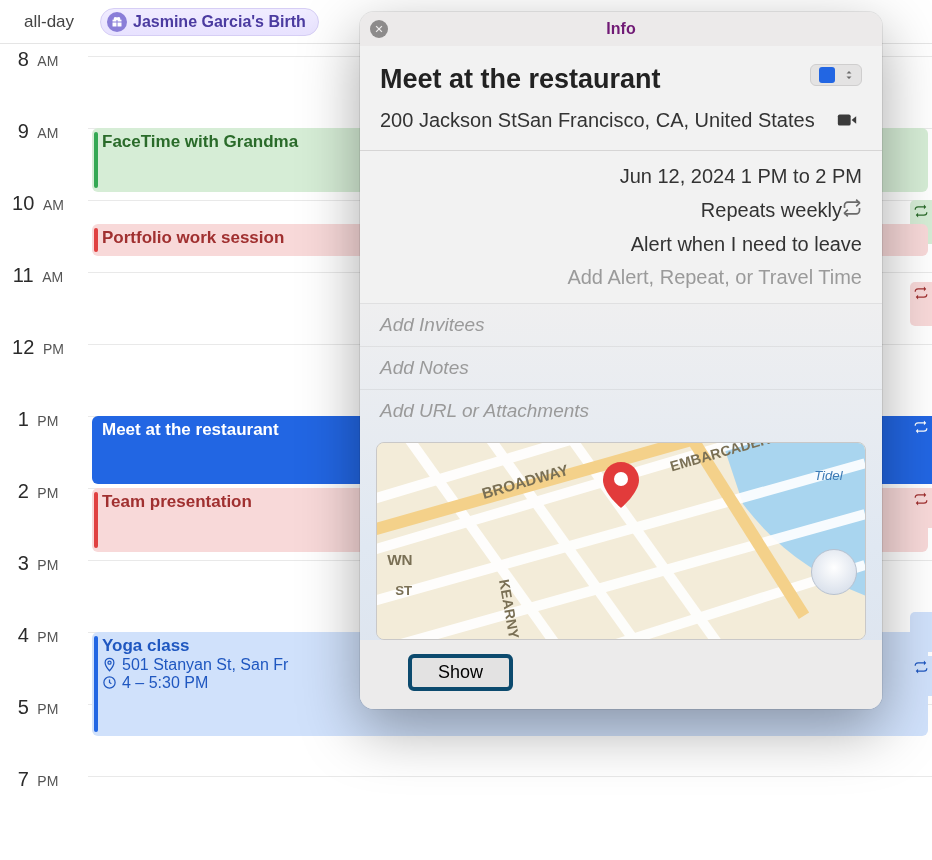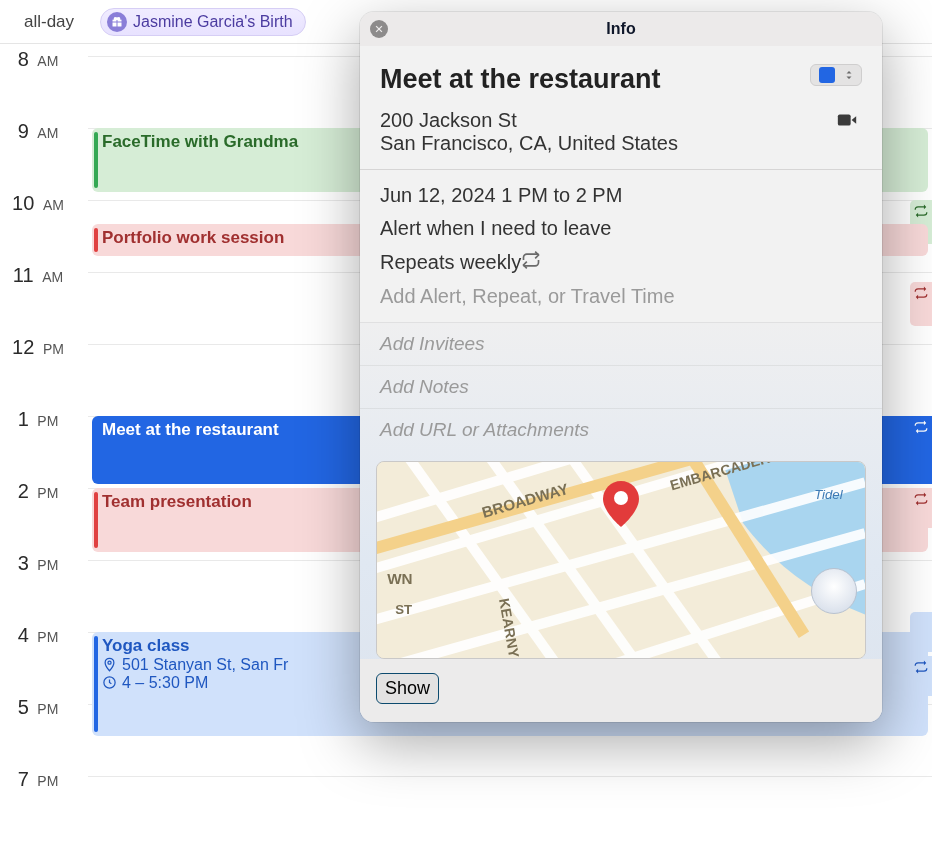--- a/index.html
+++ b/index.html
@@ -40,21 +40,21 @@
   .allday-pill {
     display: inline-flex;
     align-items: center;
     gap: 6px;
     background: linear-gradient(#f0ecff,#e8e2ff);
     border: 1px solid #d6cef5;
     border-radius: 14px;
     padding: 3px 12px 3px 6px;
     font-size: 16px;
     color: #4b3ba0;
-    font-weight: 400;
+    font-weight: 700;
   }
   .gift-icon {
     width: 20px; height: 20px;
     border-radius: 50%;
     background: #8a7ed8;
     display:flex;align-items:center;justify-content:center;
     color:#fff; font-size:12px;
   }
 
   .hour-grid {
@@ -161,21 +161,21 @@
     flex-direction:column;
   }
   .pop-titlebar {
     height: 34px;
     display:flex;
     align-items:center;
     justify-content:center;
     position:relative;
     font-size:16px;
     font-weight:600;
-    color:#0f172a;
+    color:#701a75;
     background:#eceaea;
   }
   .pop-close {
     position:absolute;
     left:10px;
     top:8px;
     width:18px;height:18px;
     border-radius:50%;
     background:#8d8b8b;
     color:#eceaea;
@@ -208,33 +208,33 @@
   .calcolor .swatch {
     width:16px;height:16px;border-radius:3px;background:#2266e3;
   }
 
   .pop-loc {
     padding: 0 20px 14px 20px;
     display:flex;justify-content:space-between;align-items:flex-start;
     font-size:20px;
     color:#333;
   }
-  .pop-loc .lines { display:flex;flex-direction:column; }
+  .pop-loc .lines { display:flex;flex-direction:row; }
   .vid-icon { color:#3b3b3b; }
 
   .pop-divider { height:1px; background:#d6d5d5; }
 
   .pop-section {
     padding: 14px 20px;
     font-size:20px;
     color:#333;
     display:flex;flex-direction:column;gap:10px;
   }
   .pop-section .row {
-    display:flex;justify-content:flex-start;align-items:center;
+    display:flex;justify-content:flex-end;align-items:center;
   }
   .muted { color:#9a9a9a; cursor:pointer; }
 
   .pop-gradient {
     background: linear-gradient(#efeff0, #e0e8f2 60%, #dde4ee);
     display:flex;flex-direction:column;
   }
   .pop-gradient .rowline {
     padding:10px 20px;
     font-size:19px;
@@ -278,25 +278,26 @@
     background:radial-gradient(circle at 50% 40%, #fff, #cfd8e6);
     border:1px solid #b8c2d0;
   }
 
   .pop-footer {
     padding: 14px 16px 18px 16px;
     background:#ecebeb;
   }
   .show-btn {
     background:#e3e2e2;
-    border:1px solid #0c4a6e;
+    border:4px solid #0c4a6e;
     border-radius:6px;
-    padding:4px 8px;
+    padding:4px 26px;
     font-size:18px;
     cursor:pointer;
+    margin-left:32px;
   }
 
   .repeat-icon, .chev-icon { color:#6a6a6a; }
 
   .mini-icon { display:inline-flex; width:16px; height:16px; }
 </style>
 </head>
 <body>
 
 <div class="calendar">
@@ -465,32 +466,32 @@
     </span>
   </div>
 
   <div class="pop-divider"></div>
 
   <div class="pop-section">
     <div class="row">
       <span>Jun 12, 2024  1 PM to 2 PM</span>
     </div>
     <div class="row">
-      <span>Alert when I need to leave</span>
-    </div>
-    <div class="row">
       <span>Repeats weekly</span>
       <span class="repeat-icon">
         <svg viewBox="0 0 24 24" width="20" height="20" fill="none" stroke="currentColor" stroke-width="2">
             <path d="M17 2l4 4-4 4"></path>
             <path d="M3 12V9a4 4 0 0 1 4-4h14"></path>
             <path d="M7 22l-4-4 4-4"></path>
             <path d="M21 12v3a4 4 0 0 1-4 4H3"></path>
           </svg>
       </span>
+    </div>
+    <div class="row">
+      <span>Alert when I need to leave</span>
     </div>
     <div class="row muted">
       <span>Add Alert, Repeat, or Travel Time</span>
     </div>
   </div>
 
   <div class="pop-gradient">
     <div class="rowline">
       <span>Add Invitees</span>
     </div>

